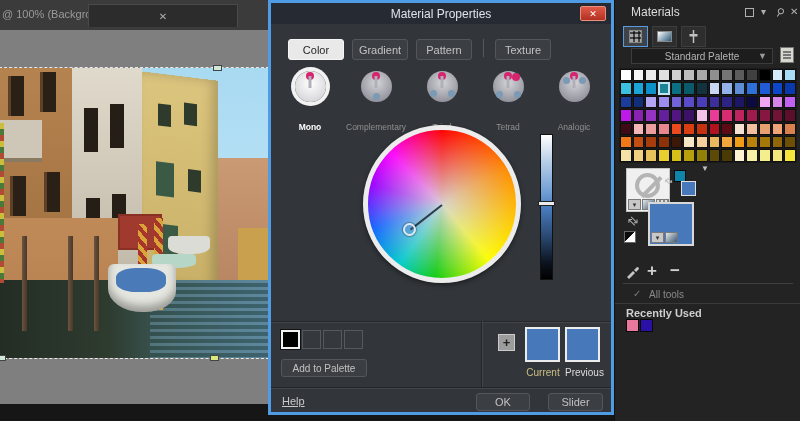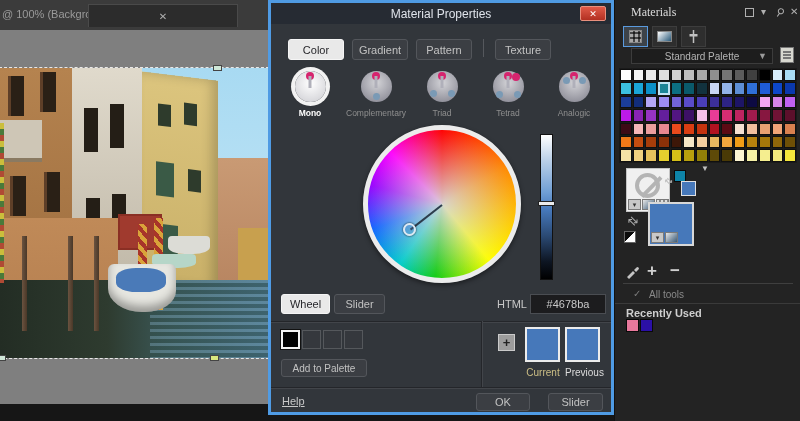--- a/index.html
+++ b/index.html
@@ -67,21 +67,21 @@
   .harmonies { position:absolute; left:6px; top:68px; width:330px; display:flex; justify-content:space-around; }
   .harm { display:flex; flex-direction:column; align-items:center; width:54px; cursor:pointer; }
   .hicon { position:relative; width:31px; height:31px; border-radius:50%;
     background:radial-gradient(circle at 50% 38%,#d4d4d8,#94949e 75%); }
   .hicon::before { content:""; position:absolute; left:50%; top:1px; transform:translateX(-50%);
     width:8px; height:8px; border-radius:50%; background:#d6246e; }
   .hicon::after { content:""; position:absolute; left:50%; top:5px; transform:translateX(-50%);
     width:3px; height:12px; background:#b0b0ba; }
   .harm.sel .hicon { background:radial-gradient(circle at 50% 40%,#ffffff,#d8d8dc 75%);
     box-shadow:0 0 0 4px #f2f2f2, 0 1px 4px #0009; }
-  .hlabel { margin-top:6px; font-size:8.5px; color:#8f8f8f; white-space:nowrap; }
+  .hlabel { margin-top:20px; font-size:8.5px; color:#8f8f8f; white-space:nowrap; }
   .harm.sel .hlabel { color:#ffffff; font-weight:bold; }
   .dot { position:absolute; width:7px; height:7px; border-radius:50%; background:#7a9ab5; }
   .h1 .da { left:12px; bottom:2px; }
   .h2 .da { left:3px; bottom:5px; } .h2 .db { right:3px; bottom:5px; }
   .h3 .da { left:3px; bottom:4px; } .h3 .db { right:3px; bottom:4px; }
   .h3::before { box-shadow:8px 1px 0 #d6246e; }
   .h4 .da { left:4px; top:6px; } .h4 .db { right:4px; top:6px; }
   .h5 .da { left:4px; bottom:4px; } .h5 .db { right:4px; bottom:4px; }
 
   .wheel { position:absolute; left:92px; top:122px; width:158px; height:158px; border-radius:50%;
@@ -122,21 +122,21 @@
   .cur-lb { left:254px; color:#cdbf86; } .prev-lb { left:294px; color:#dcdcdc; }
 
   .footer-help { position:absolute; left:11px; top:392px; font-size:11px; color:#c8c8c8;
     text-decoration:underline; cursor:pointer; }
   .ok-btn { position:absolute; left:205px; top:390px; width:54px; height:18px; font-size:11px; }
   .cancel-btn { position:absolute; left:277px; top:390px; width:55px; height:18px; font-size:11px; }
 
   
   .materials { position:absolute; left:614px; top:0; width:186px; height:421px; background:#232323;
     border-left:1px solid #111; }
-  .mat-title { position:absolute; left:16px; top:5px; font-size:12px; color:#dcdcdc;font-family:Liberation Serif, serif; }
+  .mat-title { position:absolute; left:16px; top:5px; font-size:12px; color:#dcdcdc; }
   .mat-win { position:absolute; top:6px; color:#b0b0b0; font-size:10px; cursor:pointer; }
   .mi-restore { left:130px; width:9px; height:9px; border:1px solid #b0b0b0; top:8px; }
   .mi-caret { left:146px; } .mi-pin { left:161px; font-size:11px; transform:rotate(35deg); } .mi-close { left:175px; }
   .toolbtn { position:absolute; top:26px; width:25px; height:21px; background:#2e2e2e; border:1px solid #3d3d3d;
     display:flex; align-items:center; justify-content:center; cursor:pointer; }
   .toolbtn.active { border-color:#5a9ade; background:#3d4349; }
   .tb1 { left:8px; } .tb2 { left:37px; } .tb3 { left:66px; }
   .icon-grid { width:13px; height:13px; background:
     repeating-linear-gradient(0deg,#cfcfcf 0 3px,#555 3px 5px),
     repeating-linear-gradient(90deg,#cfcfcf 0 3px,#555 3px 5px); background-blend-mode:multiply; border:1px solid #888; }
@@ -302,26 +302,20 @@
     </div>
 
     <div class="wheel">
       <div class="needle"></div>
       <div class="wheel-sel"></div>
     </div>
     <div class="vslider">
       <div class="vhandle"></div>
     </div>
 
-    <div class="moderow">
-      <button class="dbtn active btn-wheel">Wheel</button>
-      <button class="dbtn btn-slider">Slider</button>
-      <span class="html-label">HTML</span>
-      <input class="html-input" value="#4678ba" style="">
-    </div>
 
     <div class="hdiv" style="top:318px"></div>
     <div class="vdiv"></div>
 
     <div class="miniswatches">
       <div class="msw black"></div>
       <div class="msw"></div>
       <div class="msw"></div>
       <div class="msw"></div>
     </div>

